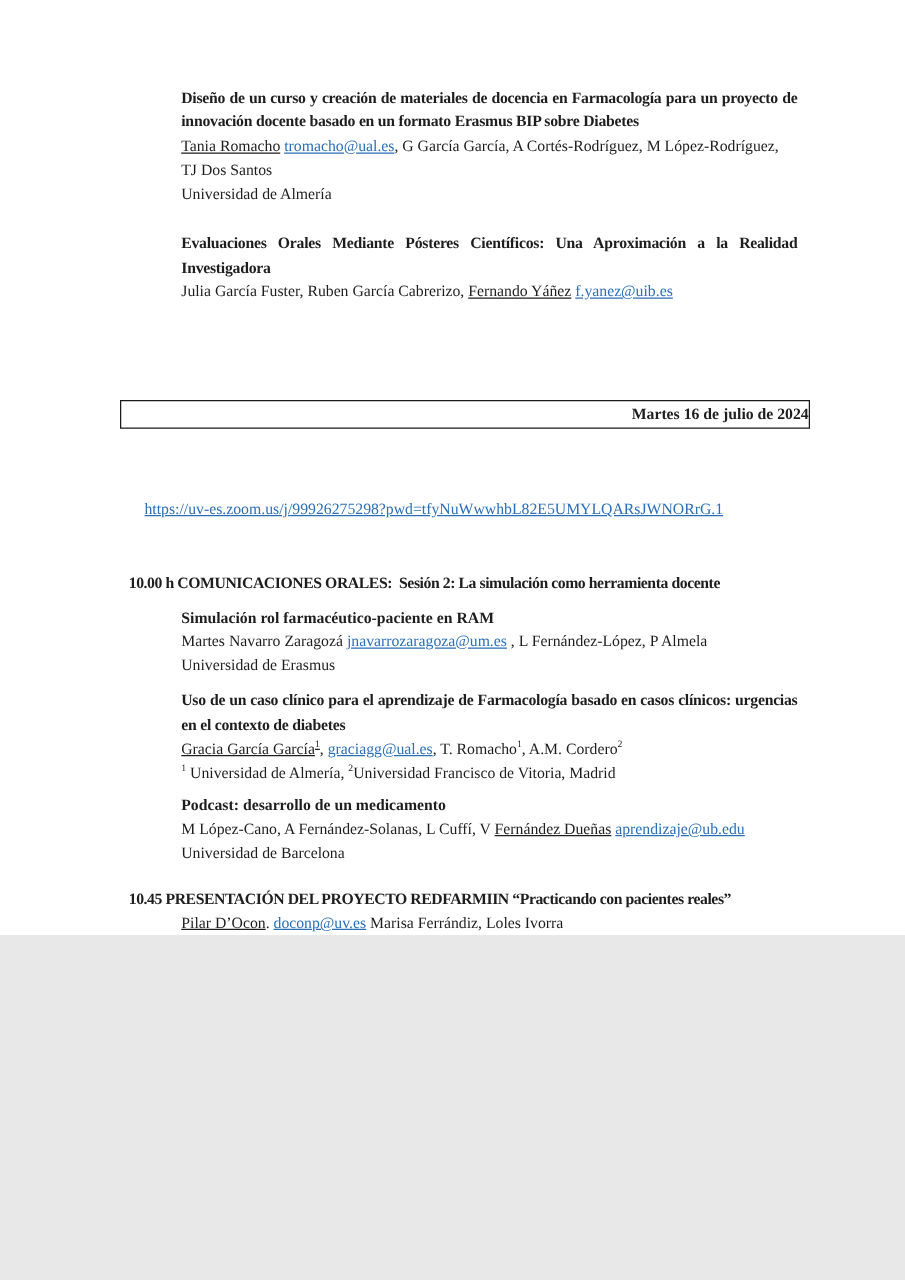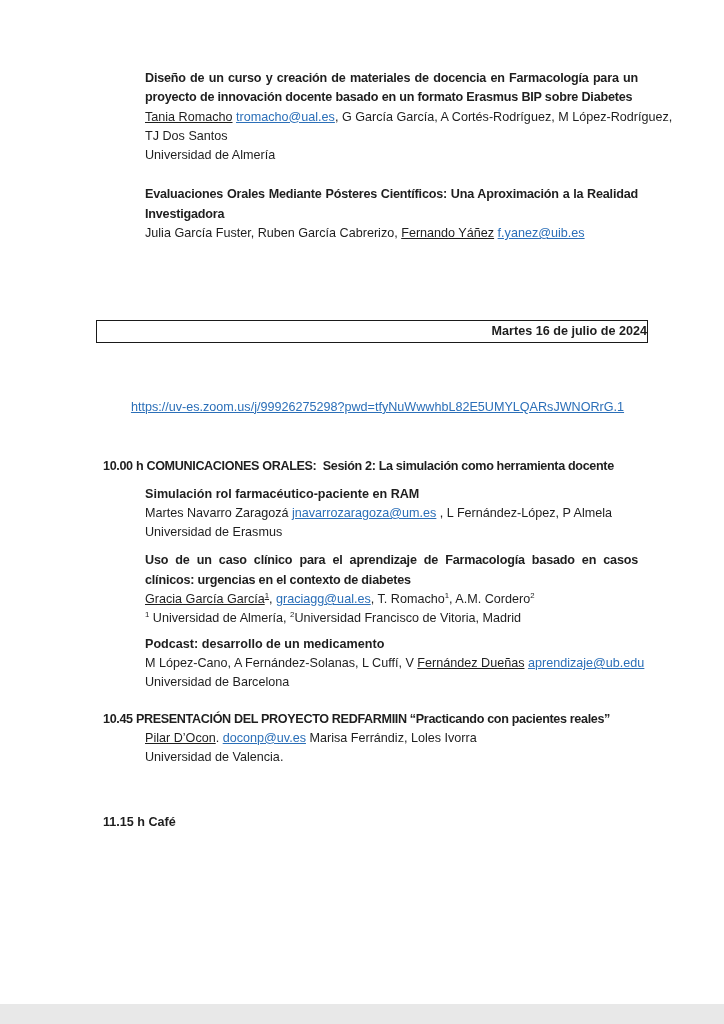--- a/index.html
+++ b/index.html
@@ -1,35 +1,35 @@
 <!DOCTYPE html>
 <html lang="es" style="--link: #2b6fb8; --text: #1e1e1e; --border: #1a1a1a; --page-bg: #ffffff;"><head>
 <meta charset="utf-8">
 <style>
   html,body{margin:0;padding:0;background:#e8e8e8;}
   .page{
     position:relative;
-    width:724px;height:1004px;
+    width:724px;height:748px;
     margin:0 auto;
     background:var(--page-bg,#ffffff);
-    font-family:Liberation Sans, sans-serif;
+    font-family:Liberation Serif, serif;
     font-size:12.6px;
     line-height:19.3px;
     color:var(--text,#1e1e1e);
     padding:69px 86px 16px 103px;
     box-sizing:border-box;
     overflow:hidden;
   }
   .indent{margin-left:42px;}
   .line{white-space:pre;}
   .para{text-align:justify;}
   .bold{font-weight:bold;}
   .tight{letter-spacing:-0.35px;}
   .jt{letter-spacing:-0.2px;}
-  .center{text-align:center;}
+  .center{text-align:left;}
   .u{text-decoration:underline;}
   .link{color:var(--link,#2b6fb8);text-decoration:underline;cursor:pointer;}
   .sup{vertical-align:super;font-size:0.62em;line-height:0;}
   .day-box{
     margin-left:-7px;width:552px;height:23px;
     border:1.5px solid var(--border,#1a1a1a);
     display:flex;align-items:center;justify-content:flex-end;
     font-weight:bold;box-sizing:border-box;
   }
 </style>

